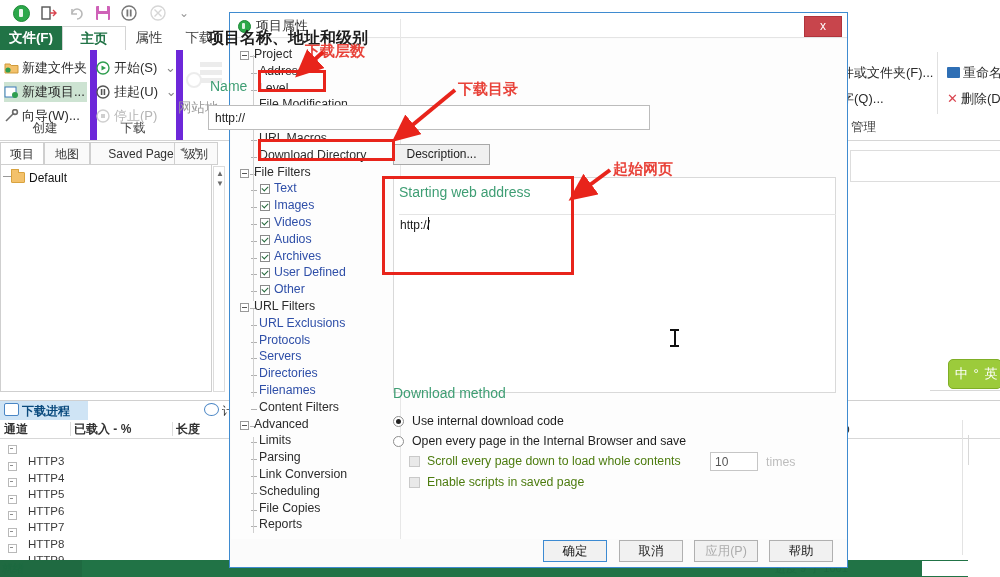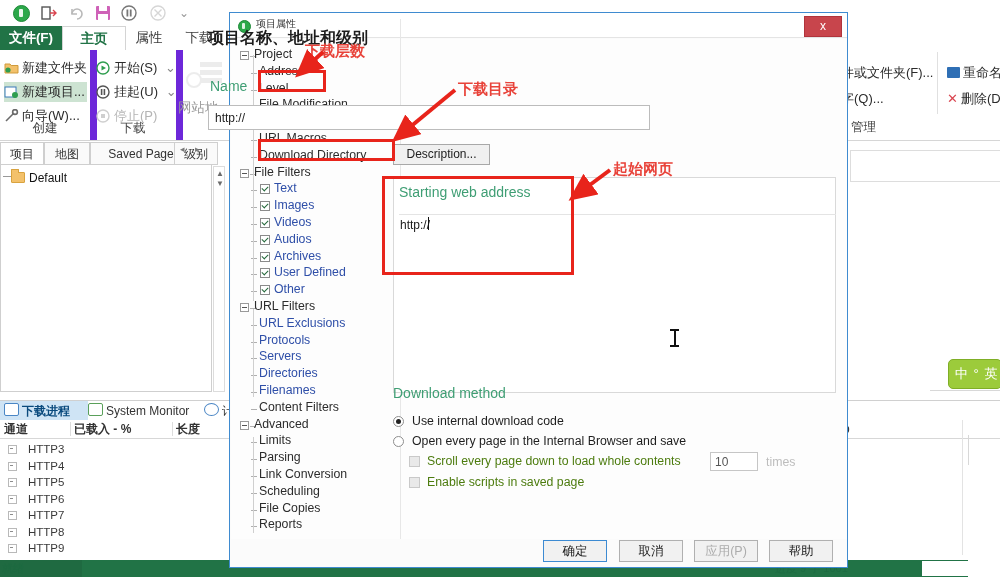--- a/index.html
+++ b/index.html
@@ -69,21 +69,21 @@
   .dh{position:absolute;top:0;height:18px;line-height:18px;font-size:12px;color:#333;font-weight:bold;}
   #dh1{left:4px;}
   #dh2{left:74px;}
   #dh3{left:176px;}
   #dh4{left:835px;}
   .hsep{position:absolute;top:2px;width:1px;height:14px;background:#ddd;}
 
   .drow{position:absolute;left:0;width:1000px;height:16px;line-height:16px;font-size:11.5px;color:#3a3a3a;}
   .drow .plus{position:absolute;left:8px;top:4px;width:7px;height:7px;border:1px solid #b9b9b9;background:#fff;}
   .drow .plus:before{content:"";position:absolute;left:1px;top:2px;width:3px;height:1px;background:#8d8d8d;}
-  .drow .nm{position:absolute;left:28px;}
+  .drow .nm{position:absolute;left:28px;margin-top:12px;}
 
   
   #vsep1{position:absolute;left:836px;top:420px;width:1px;height:135px;background:#e3e3e3;}
   #vsep2{position:absolute;left:962px;top:420px;width:1px;height:135px;background:#e3e3e3;}
   #vsep3{position:absolute;left:968px;top:435px;width:1px;height:30px;background:#d8d8d8;}
 
   
   #rr{position:absolute;left:836px;top:26px;width:164px;height:114px;background:#fff;border-left:1px solid #d6d6d6;}
   .rrline{position:absolute;font-size:13px;color:#2b2b2b;white-space:nowrap;}
   #rr-sep{position:absolute;left:100px;top:26px;width:1px;height:62px;background:#e0e0e0;}
@@ -104,21 +104,21 @@
   #ime{position:absolute;left:948px;top:359px;width:52px;height:28px;background:#9ccb3b;border:1px solid #7fae26;border-radius:5px;}
   #ime-txt{position:absolute;left:6px;top:5px;font-size:13px;color:#fff;letter-spacing:1px;white-space:nowrap;}
   #ime-line{position:absolute;left:930px;top:390px;width:70px;height:1px;background:#d8d8d8;}
 
   
   #dialog{position:absolute;left:229px;top:12px;width:619px;height:556px;background:#fbfbfb;
           border:1px solid #3f8bd0;box-sizing:border-box;}
   #dlg-title{position:absolute;left:0;top:0;width:100%;height:25px;background:#fff;border-bottom:1px solid #e4e4e4;box-sizing:border-box;}
   #dlg-ico{position:absolute;left:8px;top:7px;width:11px;height:11px;border-radius:50%;background:#2ca84a;border:1px solid #1e8a38;}
   #dlg-ico:after{content:"";position:absolute;left:3px;top:2px;width:3px;height:6px;background:#fff;opacity:.85;border-radius:1px;}
-  #dlg-name{position:absolute;left:26px;top:4px;font-size:10px;color:#333;}
+  #dlg-name{position:absolute;left:26px;top:4px;font-size:13px;color:#333;}
   #dlg-close{position:absolute;right:5px;top:3px;width:36px;height:19px;background:#c8454c;border:1px solid #b0343c;color:#fff;font-size:12px;line-height:19px;text-align:center;}
 
   #dlg-body{position:absolute;left:1px;top:26px;width:616px;height:500px;background:#fdfdfd;}
 
   
   #tree{position:absolute;left:9px;top:8px;width:150px;height:495px;font-size:12.3px;color:#2c2c2c;}
   .tnode{position:absolute;white-space:nowrap;}
   .tnode.link{color:#2f4fa8;}
   .tnode.root{color:#2c2c2c;}
   .tbox{position:absolute;left:0;top:4px;width:9px;height:9px;border:1px solid #9a9a9a;background:#fff;box-sizing:border-box;}
@@ -332,23 +332,20 @@
     </div>
   </div>
   <div id="panel-scroll">
     <div class="arw" style="top:2px;">▲</div>
     <div class="arw" style="top:12px;">▼</div>
   </div>
 
   <div id="dock-tabs">
     <div class="dtab" id="dtab1">
       <span class="dico"></span><span>下载进程</span>
-    </div>
-    <div class="dtab" id="dtab2">
-      <span class="dico" style="border-color:#5aa05a;"></span><span>System Monitor</span>
     </div>
     <div class="dtab" id="dtab3">
       <span class="dico" style="border-radius:50%;border-color:#4a86c5;"></span><span>计划管理器</span>
     </div>
   </div>
 
   <div id="dock-head">
     <div class="dh" id="dh1">通道</div>
     <div class="hsep" style="left:70px;"></div>
     <div class="dh" id="dh2">已载入 - %</div>

